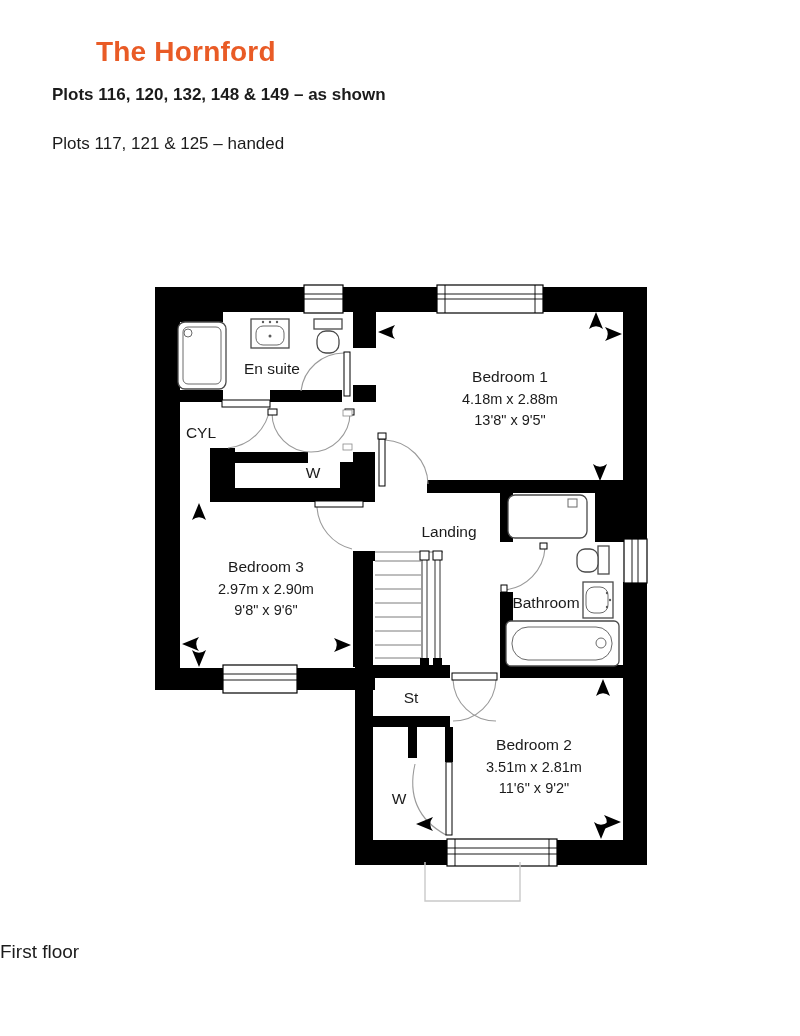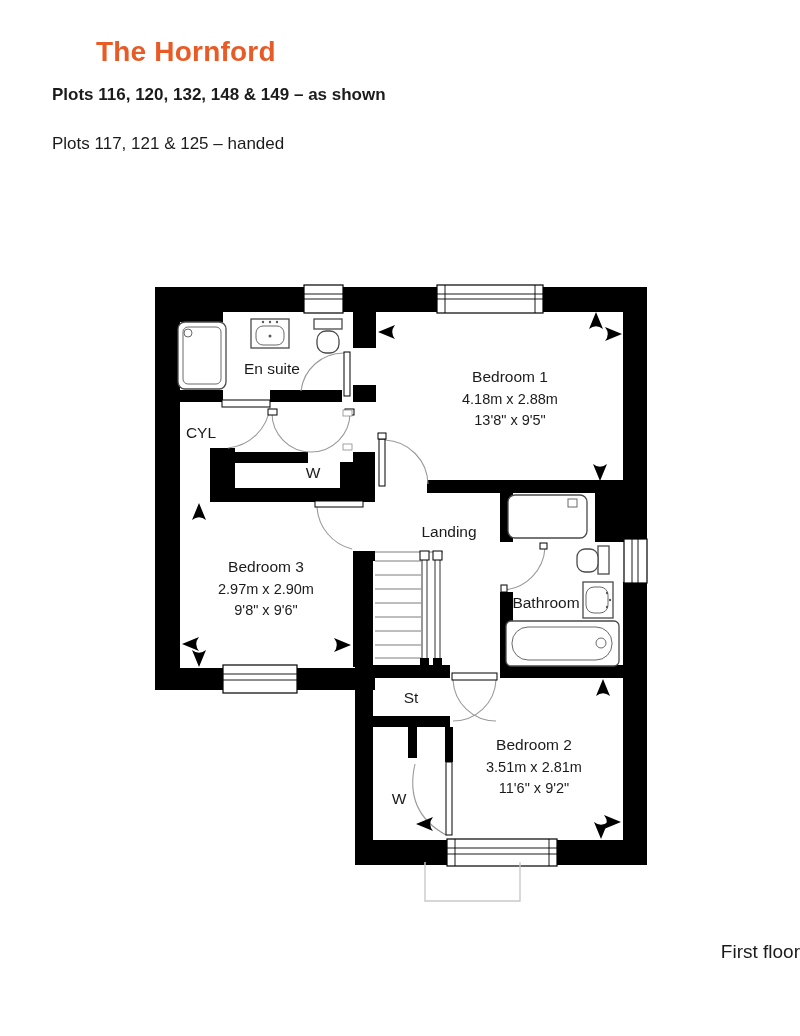--- a/index.html
+++ b/index.html
@@ -2,21 +2,21 @@
 <html><head>
 <meta charset="utf-8">
 <style>
   html,body{margin:0;padding:0;background:#ffffff;}
   body{width:800px;height:1036px;position:relative;overflow:hidden;
        font-family:"Liberation Sans", sans-serif;color:#1b1b1b;}
   .title{position:absolute;left:52px;top:36px;font-size:28px;font-weight:800;
          color:#e95b26;letter-spacing:.2px;white-space:nowrap;margin-left:44px;}
   .plotline1{position:absolute;left:52px;top:85px;font-size:17px;white-space:nowrap;font-weight:bold;}
   .plotline2{position:absolute;left:52px;top:118px;font-size:17px;white-space:nowrap;margin-top:16px;}
-  .floorlabel{position:absolute;left:0;top:941px;width:800px;text-align:right;
+  .floorlabel{position:absolute;left:0;top:941px;width:800px;text-align:left;
               font-size:19px;}
   svg{position:absolute;left:0;top:0;}
   svg text{font-family:"Liberation Sans",sans-serif;fill:#1b1b1b;}
   .room-name{font-size:15.5px;}
   .room-dim{font-size:14.5px;}
   .wall{fill:#000;}
   .fix{fill:#ffffff;stroke:#4a4a4a;stroke-width:1.3;}
   .fixthin{fill:none;stroke:#6a6a6a;stroke-width:1;}
   .dot{fill:#5a5a5a;stroke:none;}
   .win{fill:#ffffff;stroke:#000;stroke-width:1.2;}

